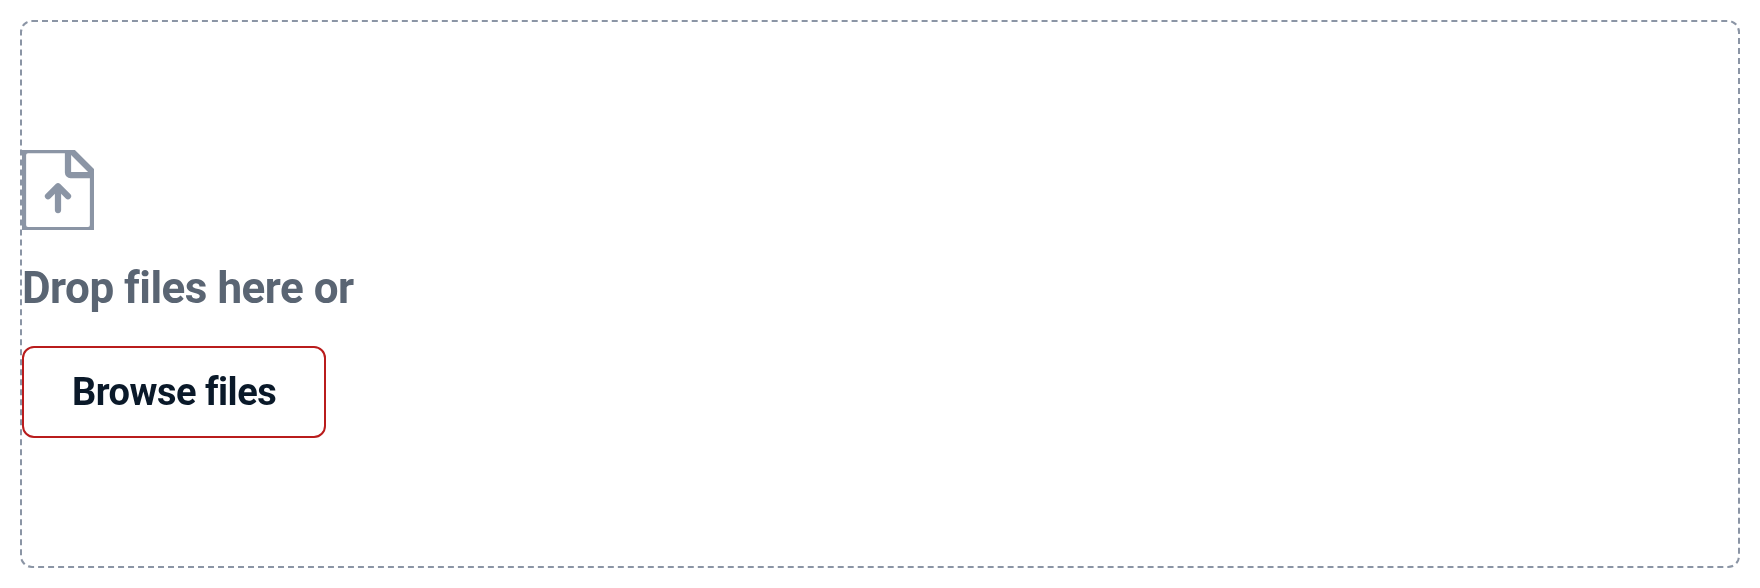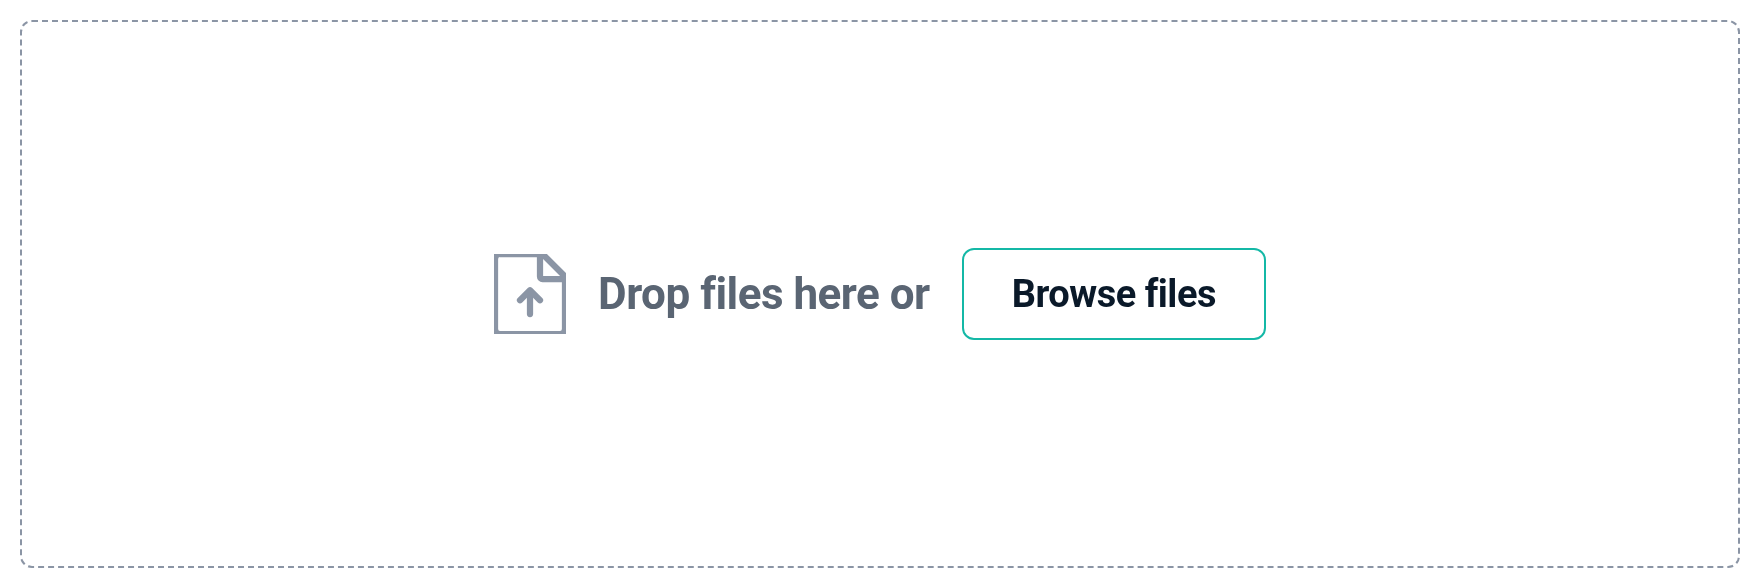--- a/index.html
+++ b/index.html
@@ -15,22 +15,22 @@
       background: #ffffff;
       padding: 20px;
     }
     
     .dropzone {
       width: 100%;
       height: 100%;
       border: 2px dashed #8b95a5;
       border-radius: 12px;
       display: flex;
-      flex-direction: row;
-      align-items: center;
+      flex-direction: column;
+      align-items: flex-start;
       justify-content: center;
       gap: 32px;
     }
     
     .icon-container {
       width: 72px;
       height: 80px;
       display: flex;
       align-items: center;
       justify-content: center;
@@ -43,21 +43,21 @@
     
     .prompt-text {
       font-size: 44px;
       font-weight: 700;
       color: #5a6573;
       letter-spacing: -0.5px;
     }
     
     .browse-button {
       background: #ffffff;
-      border: 2px solid #14b8a6;
+      border: 2px solid #b91c1c;
       border-radius: 12px;
       padding: 22px 48px;
       font-size: 38px;
       font-weight: 700;
       color: #0a1929;
       cursor: pointer;
       font-family: inherit;
       letter-spacing: -0.5px;
     }
   </style>

